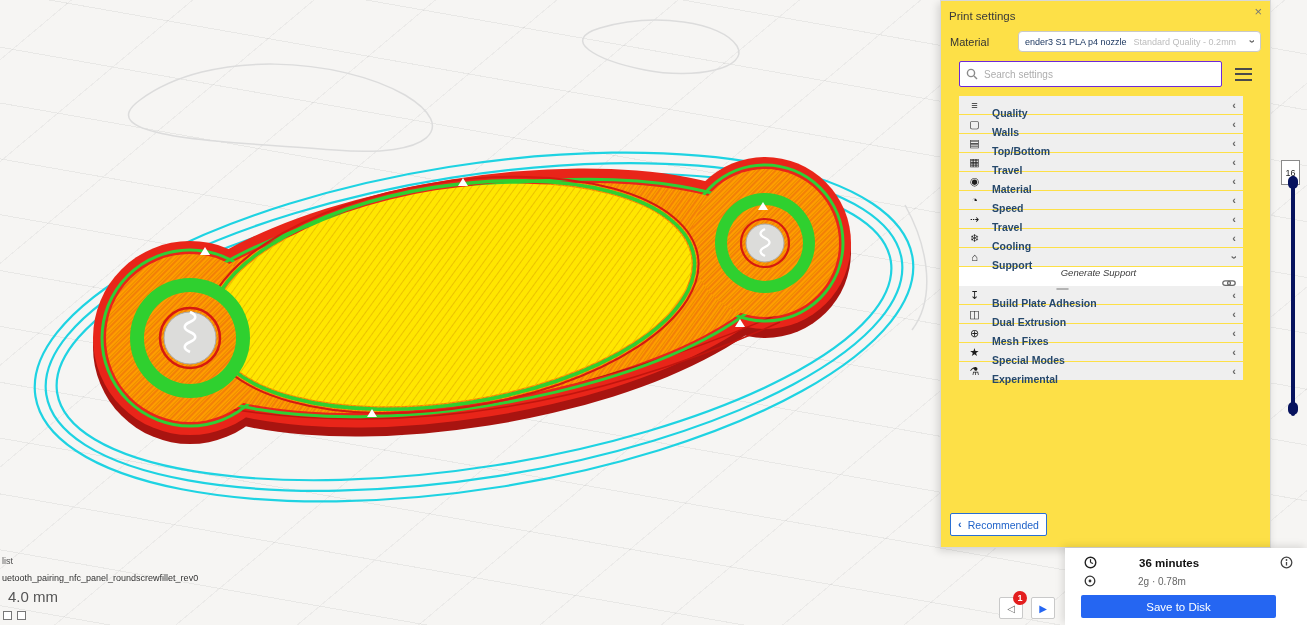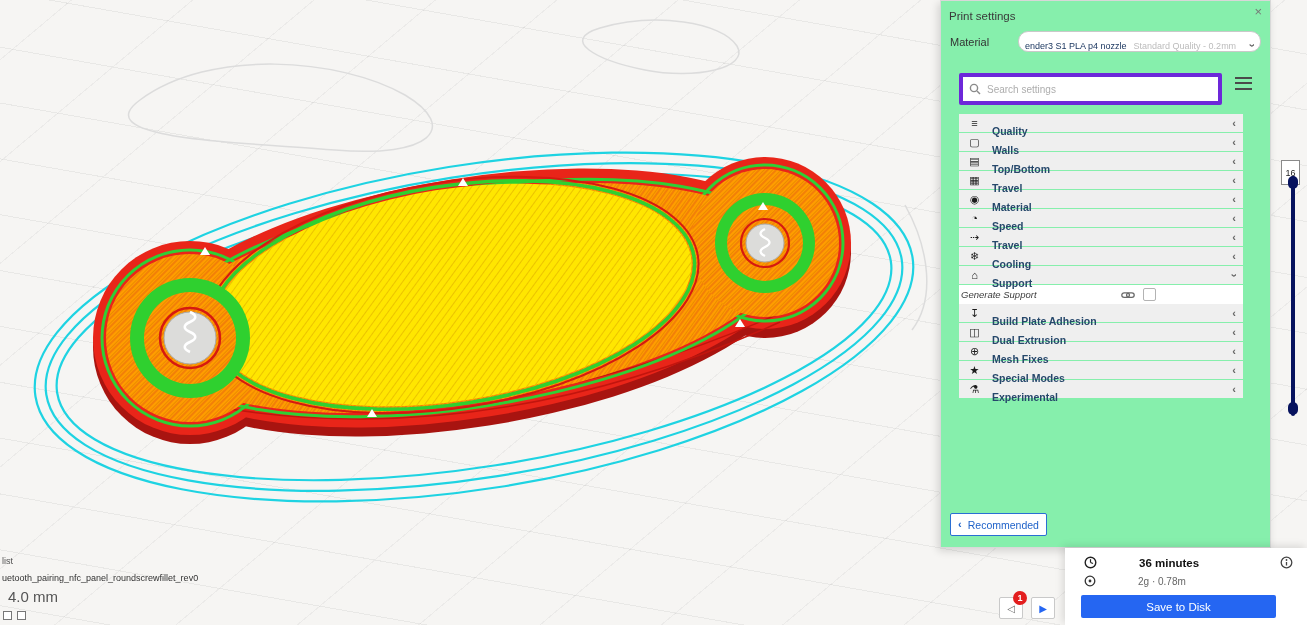--- a/index.html
+++ b/index.html
@@ -10,52 +10,52 @@
   .viewport { position:absolute; inset:0; overflow:hidden; background:#f6f5f3; }
   .grid { position:absolute; left:-300px; top:-300px; width:2000px; height:1300px;
     background-image:
       repeating-linear-gradient(10deg,  rgba(0,0,0,0.055) 0 1px, transparent 1px 55px),
       repeating-linear-gradient(140deg, rgba(0,0,0,0.045) 0 1px, transparent 1px 78px);
   }
   svg.model { position:absolute; left:0; top:0; }
 
   
   .settings-panel { position:absolute; left:940px; top:0; width:331px; height:548px;
-    background:#86efac; border:1px solid #d8d8d8; box-shadow:-2px 3px 8px rgba(0,0,0,.14); }
+    background:#fde047; border:1px solid #d8d8d8; box-shadow:-2px 3px 8px rgba(0,0,0,.14); }
   .panel-header { position:relative; height:22px; padding:5px 8px 0 8px; }
   .panel-title { font-size:11.5px; color:#3a3a3a; }
   .panel-close { position:absolute; right:8px; top:3px; font-size:13px; color:#777; cursor:pointer; }
 
   .profile-row { display:flex; align-items:center; margin:8px 9px 0 9px; }
   .profile-label { font-size:11px; color:#333; width:68px; }
-  .profile-dropdown { flex:1; height:21px; border:1px solid #c9c9c9; border-radius:10px;
-    background:#fff; display:flex; align-items:flex-end; padding:0 6px; cursor:pointer; }
+  .profile-dropdown { flex:1; height:21px; border:1px solid #c9c9c9; border-radius:4px;
+    background:#fff; display:flex; align-items:center; padding:0 6px; cursor:pointer; }
   .profile-value { font-size:9px; color:#16325c; white-space:nowrap; }
   .profile-hint { font-size:9px; color:#bcbcbc; margin-left:7px; white-space:nowrap; overflow:hidden; }
   .profile-caret { margin-left:auto; font-size:9px; color:#555; transform:rotate(-90deg); }
 
   .search-row { display:flex; align-items:center; margin:9px 18px 0 18px; }
-  .search-box { flex:1; height:22px; border:4px solid #6d28d9; border-radius:2px; background:#fff;
-    display:flex; align-items:center; padding:12px 6px;margin-top:12px; }
+  .search-box { flex:1; height:22px; border:1px solid #6d28d9; border-radius:2px; background:#fff;
+    display:flex; align-items:center; padding:12px 6px; }
   .search-box input { border:none; outline:none; flex:1; font-size:10px; color:#333; margin-left:6px;
     font-family:"Liberation Sans", sans-serif; background:transparent; }
   .search-box input::placeholder { color:#adadad; }
   .hamburger { width:17px; height:13px; margin-left:13px; cursor:pointer;
     border-top:2px solid #4a4a4a; border-bottom:2px solid #4a4a4a; position:relative; }
   .hamburger::after { content:""; position:absolute; left:0; right:0; top:3.5px; height:2px; background:#4a4a4a; }
 
   .cat-list { margin:9px 27px 0 18px; }
   .cat-row { display:flex; align-items:center; height:18px; background:#efefef; margin-bottom:1px;
     padding:0 7px 0 7px; cursor:pointer; }
   .cat-icon { width:17px; text-align:center; font-size:11px; color:#1c1c1c; line-height:1; }
   .cat-label { flex:1; margin-left:9px; font-size:10.5px; font-weight:bold; color:#26486b;margin-top:16px; }
   .chev { font-size:11px; color:#666; font-weight:bold; line-height:1; }
   .chev.down { transform:rotate(-90deg); }
 
-  .sub-row { display:flex; align-items:center; height:19px; background:#fff; padding:0 7px 0 2px; }
+  .sub-row { display:flex; align-items:center; height:19px; background:#fff; padding:0 7px 0 2px;flex-direction:column; }
   .sub-label { font-size:9.5px; font-style:italic; color:#3c3c3c; }
   .link-icon { margin-left:auto; display:flex; cursor:pointer; }
   .sub-checkbox { width:13px; height:13px; border:1px solid #b3b3b3; border-radius:2px; background:#fff;
     margin-left:8px; margin-right:80px; cursor:pointer; }
 
   .recommended-btn { position:absolute; left:9px; bottom:11px; width:97px; height:23px;
     border:1px solid #2a6fd3; border-radius:2px; background:#fff; color:#1f62c9;
     display:flex; align-items:center; justify-content:center; gap:6px; font-size:10.5px; cursor:pointer; }
   .recommended-btn .chev { color:#1f62c9; }
 

